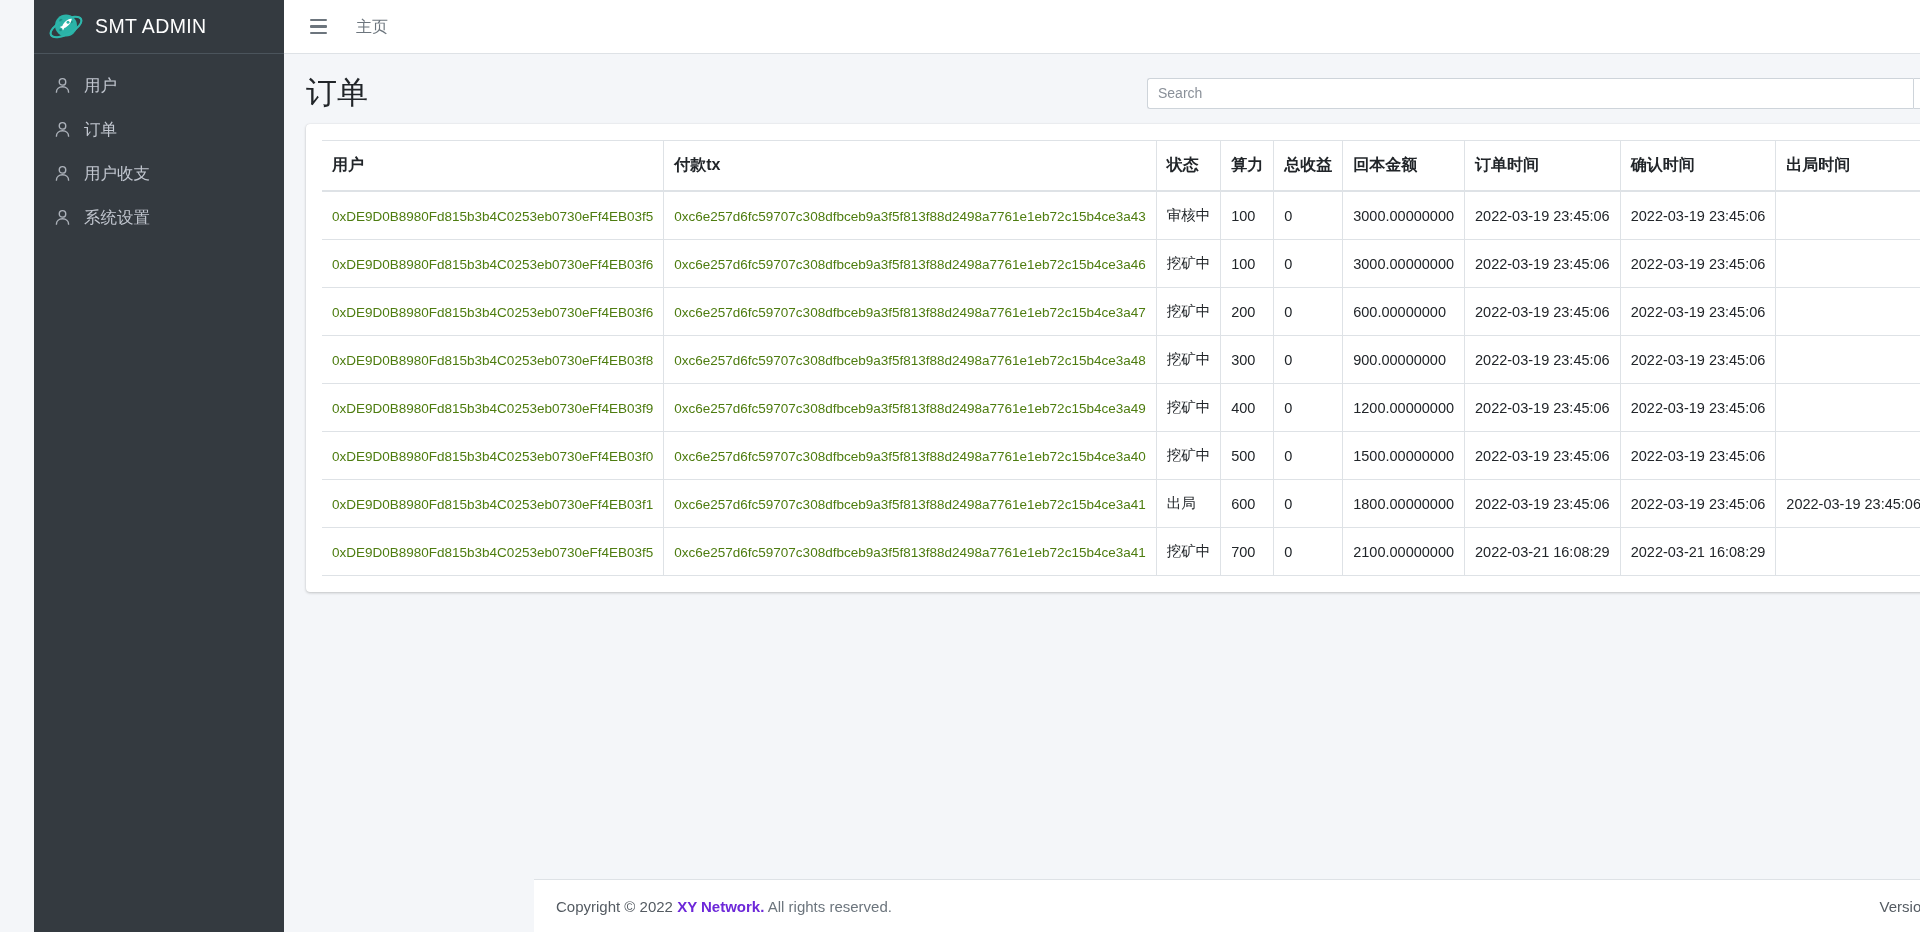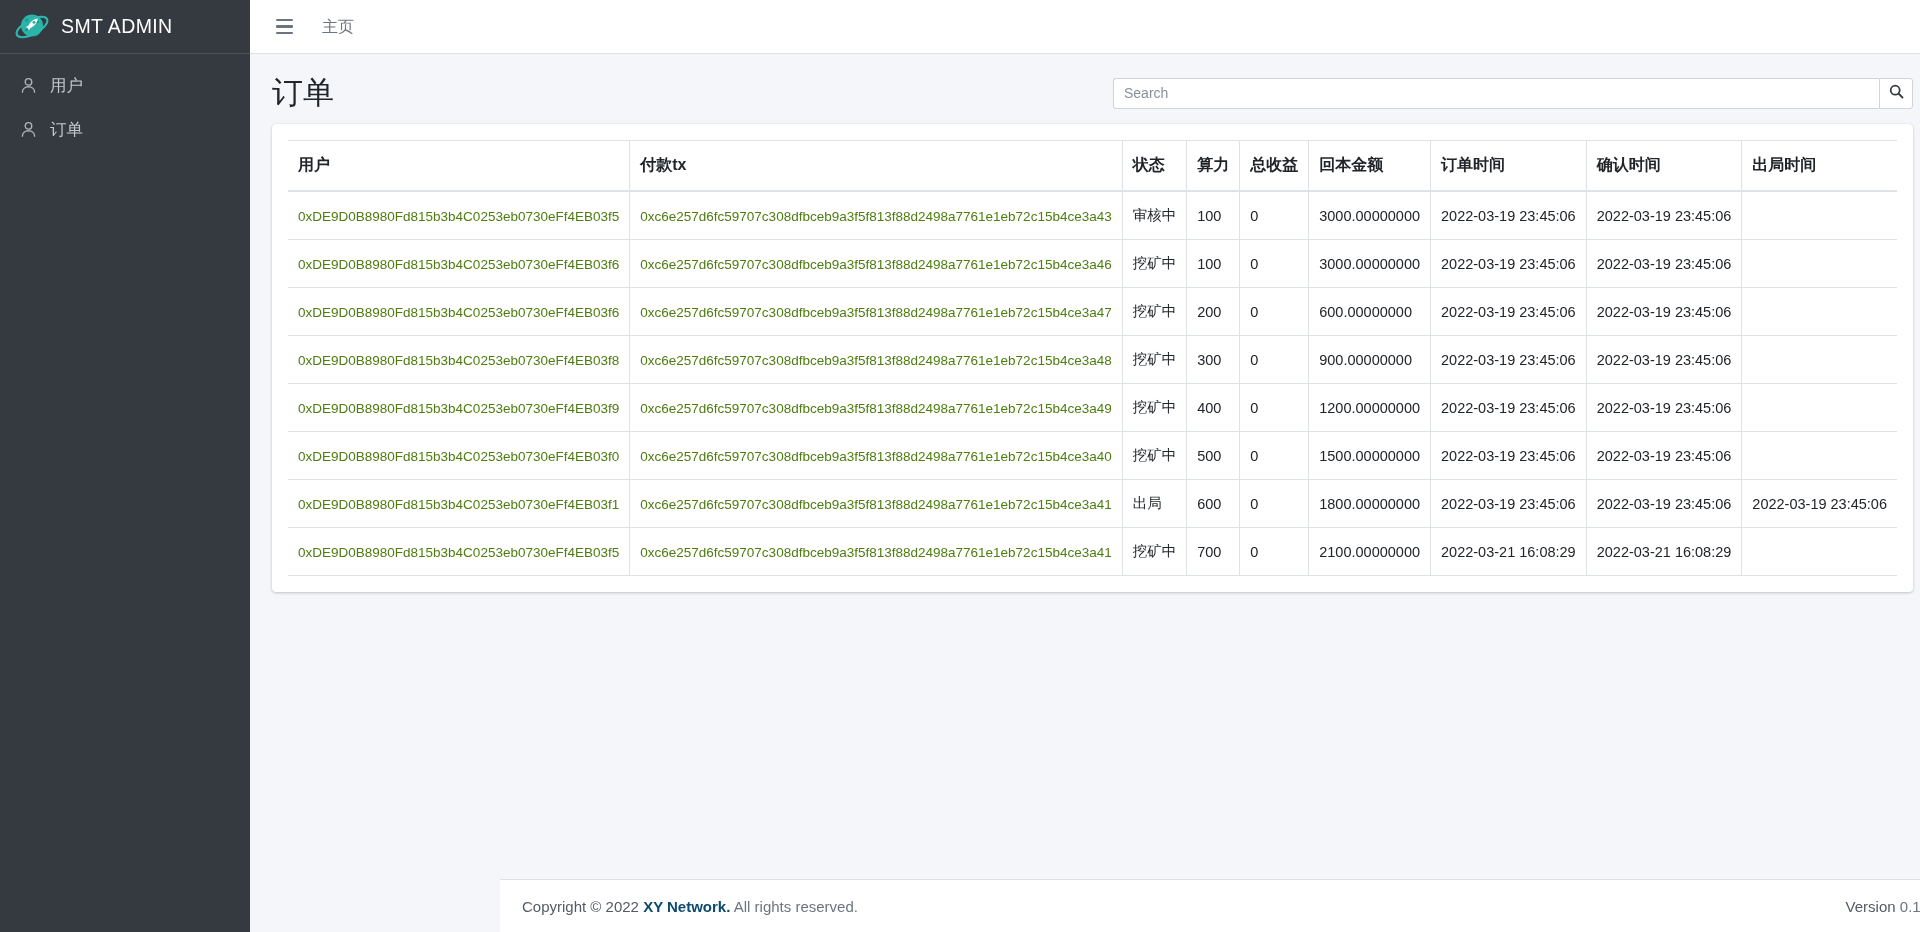--- a/index.html
+++ b/index.html
@@ -8,21 +8,21 @@
     font-family: "Liberation Sans", "DejaVu Sans", sans-serif;
     background: #f4f6f9;
     overflow: hidden;
   }
   .app { display: flex; width: 1920px; height: 932px; position: relative; }
 
   
   .sidebar {
     width: 250px; flex: 0 0 250px; height: 932px;
     background: #343a40; color: #c2c7d0;
-    display: flex; flex-direction: column;
+    display: flex; flex-direction: column; margin-left: 34px;
   }
   .brand {
     height: 54px; display: flex; align-items: center; gap: 11px;
     padding: 0 14px;
     border-bottom: 1px solid #4b545c;
     background: #343a40;
   }
   .brand-logo { width: 36px; height: 36px; flex: 0 0 36px; position: relative; }
   .brand-title {
     color: #fff; font-size: 19.5px; letter-spacing: .4px; font-weight: 400;
@@ -105,21 +105,21 @@
   .col-tx   { width: 500px; }
 
   .footer {
     position: absolute; left: 250px; right: 0; bottom: 0;
     height: 53px;
     background: #fff; border-top: 1px solid #dee2e6;
     display: flex; align-items: center; justify-content: space-between;
     padding: 0 22px; font-size: 15px; color: #6c757d;
   }
   .footer b { color: #545b62; font-weight: 400; }
-  .footer a { color: #0c4a6e; text-decoration: none; font-weight: 700; cursor: pointer; }
+  .footer a { color: #6d28d9; text-decoration: none; font-weight: 700; cursor: pointer; }
   .footer-right b { color: #545b62; }
 </style>
 </head>
 <body>
 
 <div class="app">
 
   <aside class="sidebar">
 
     <div class="brand">
@@ -150,20 +150,38 @@
       </div>
       <div class="nav-item">
         <span class="nav-icon">
           <svg width="19" height="19" viewBox="0 0 20 20" fill="none" stroke="#c2c7d0" stroke-width="1.5">
             <circle cx="10" cy="6.2" r="3.4"></circle>
             <path d="M3.6 17c0-3.6 2.9-5.6 6.4-5.6s6.4 2 6.4 5.6" stroke-linecap="round"></path>
           </svg>
         </span>
         <span>订单</span>
       </div>
+      <div class="nav-item">
+        <span class="nav-icon">
+          <svg width="19" height="19" viewBox="0 0 20 20" fill="none" stroke="#c2c7d0" stroke-width="1.5">
+            <circle cx="10" cy="6.2" r="3.4"></circle>
+            <path d="M3.6 17c0-3.6 2.9-5.6 6.4-5.6s6.4 2 6.4 5.6" stroke-linecap="round"></path>
+          </svg>
+        </span>
+        <span>用户收支</span>
+      </div>
+      <div class="nav-item">
+        <span class="nav-icon">
+          <svg width="19" height="19" viewBox="0 0 20 20" fill="none" stroke="#c2c7d0" stroke-width="1.5">
+            <circle cx="10" cy="6.2" r="3.4"></circle>
+            <path d="M3.6 17c0-3.6 2.9-5.6 6.4-5.6s6.4 2 6.4 5.6" stroke-linecap="round"></path>
+          </svg>
+        </span>
+        <span>系统设置</span>
+      </div>
     </nav>
   </aside>
 
   <div class="main">
 
     <div class="topbar">
       <div class="hamburger">
         <span></span>
           <span></span>
           <span></span>

